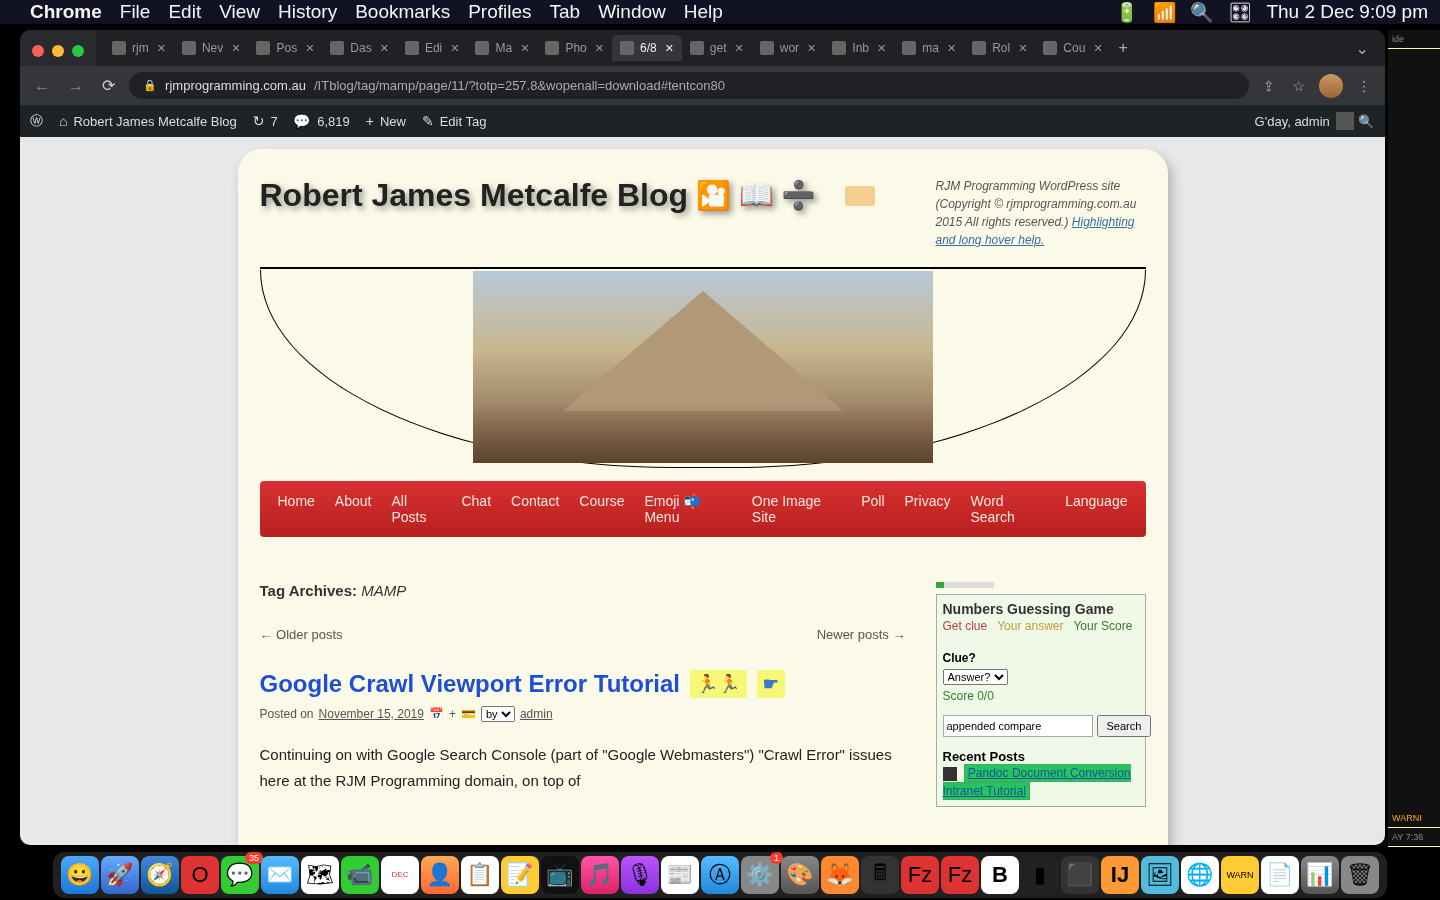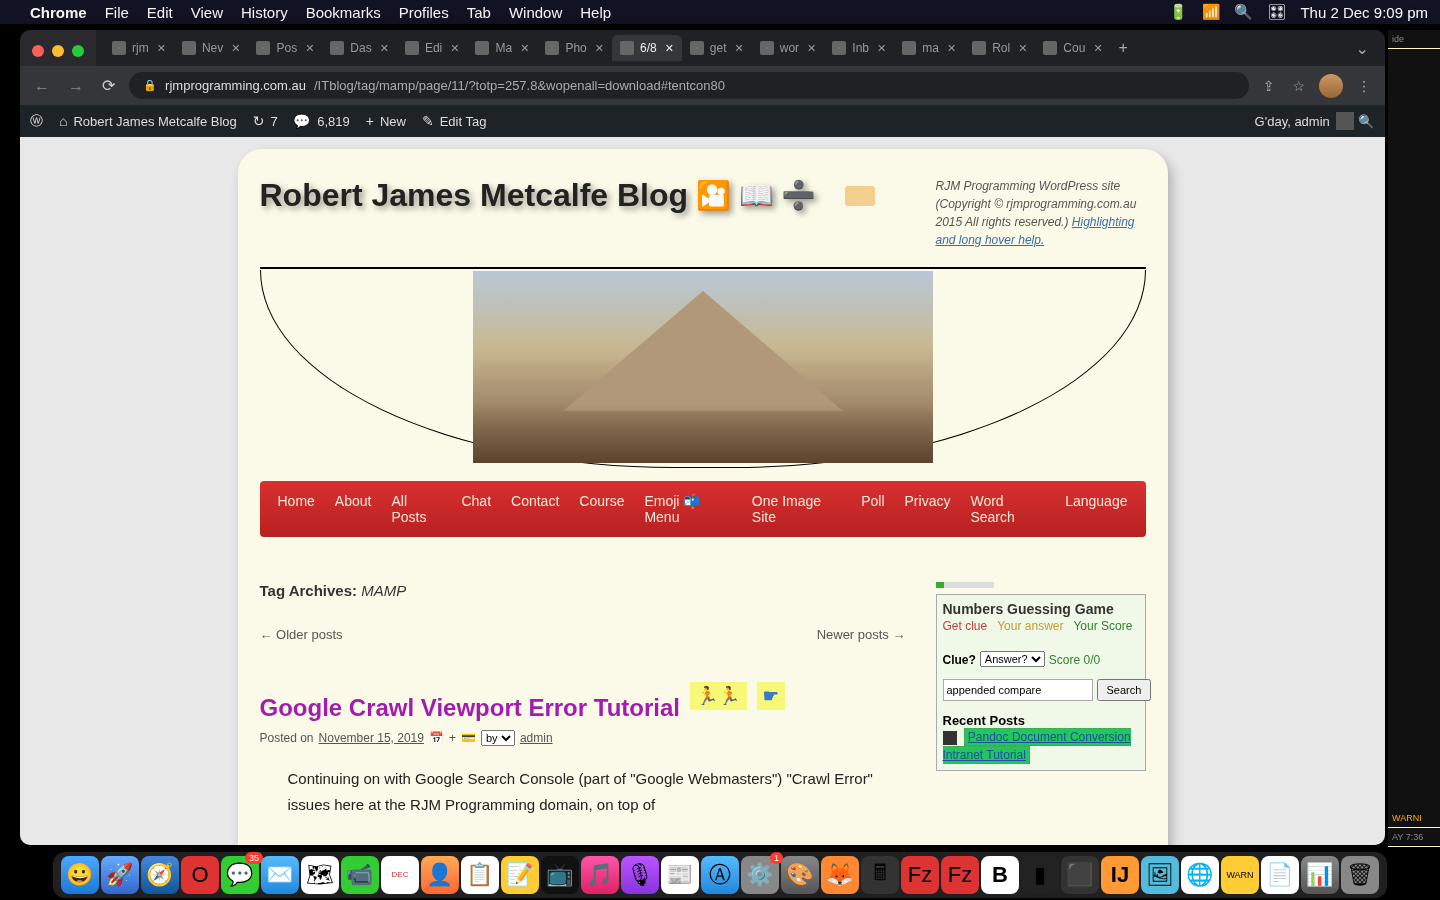--- a/index.html
+++ b/index.html
@@ -1,19 +1,19 @@
 <!DOCTYPE html>
 <html><head>
 <meta charset="utf-8">
 <style>
 * { margin: 0; padding: 0; box-sizing: border-box; }
 body { font-family: -apple-system, BlinkMacSystemFont, "Segoe UI", Arial, sans-serif; background: #000; width: 1440px; height: 900px; overflow: hidden; position: relative; }
 
 
-.menubar { height: 24px; background: rgba(20,20,40,0.95); color: #fff; display: flex; align-items: center; padding: 0 12px; font-size: 15px; justify-content: space-between; }
+.menubar { height: 24px; background: rgba(20,20,40,0.95); color: #fff; display: flex; align-items: center; padding: 0 12px; font-size: 19px; justify-content: space-between; }
 .menubar-left { display: flex; gap: 18px; align-items: center; }
 .menubar-right { display: flex; gap: 14px; align-items: center; }
 .apple-logo { font-size: 14px; }
 .menubar-item { cursor: default; }
 .menubar-item.bold { font-weight: 600; }
 
 
 .chrome-window { position: absolute; top: 30px; left: 20px; right: 55px; bottom: 55px; background: #2a2a2e; border-radius: 10px; overflow: hidden; box-shadow: 0 10px 40px rgba(0,0,0,0.5); display: flex; flex-direction: column; }
 .window-controls { display: flex; gap: 8px; padding: 10px 12px 4px; align-items: center; }
 .traffic { width: 12px; height: 12px; border-radius: 50%; }
@@ -69,30 +69,30 @@
 .main-col { flex: 1; }
 .tag-archives { font-size: 15px; color: #333; margin-bottom: 28px; }
 .tag-archives .tag-label { font-weight: bold; }
 .tag-archives .tag-val { font-style: italic; }
 .post-nav { display: flex; justify-content: space-between; font-size: 13px; color: #555; margin-bottom: 28px; }
 .post-title { font-size: 24px; color: #3b7bc4; font-weight: 600; display: flex; align-items: center; gap: 10px; }
 .post-badge { background: #f8f878; padding: 3px 6px; font-size: 18px; }
 .post-meta { font-size: 12px; color: #555; margin-top: 8px; display: flex; align-items: center; gap: 5px; flex-wrap: wrap; }
 .post-meta a { color: #555; text-decoration: underline; }
 .post-meta select { font-size: 11px; }
-.post-body { margin-top: 20px; font-size: 15px; line-height: 1.7; color: #222; margin-left: 28px; }
+.post-body { margin-top: 20px; font-size: 15px; line-height: 1.7; color: #222; }
 
 .sidebar-col { width: 210px; font-size: 12px; }
 .game-box { border: 1px solid #aaa; background: #f0f8e8; padding: 6px; }
 .game-title { font-weight: bold; font-size: 14px; color: #333; }
 .game-row { display: flex; gap: 10px; margin-top: 2px; }
 .game-get { color: #c04040; }
 .game-your { color: #c0a030; }
 .game-score { color: #308030; }
-.clue-row { margin-top: 18px; display: flex; align-items: flex-end; gap: 4px; }
+.clue-row { margin-top: 18px; display: flex; align-items: flex-start; gap: 4px; flex-direction: column; }
 .clue-row select { font-size: 11px; }
 .score-text { color: #308030; }
 .search-row { margin-top: 12px; display: flex; gap: 4px; }
 .search-row input { flex: 1; font-size: 11px; padding: 3px; border: 1px solid #aaa; }
 .search-row button { font-size: 11px; padding: 3px 8px; }
 .recent-posts { margin-top: 12px; }
 .recent-title { font-weight: bold; font-size: 13px; }
 .recent-item { background: #22c55e; display: inline; padding: 1px 3px; color: #2050a0; text-decoration: underline; border: 1px dashed #50a050; line-height: 1.5; }
 .recent-bullet { width: 14px; height: 14px; background: #333; display: inline-block; vertical-align: middle; margin-right: 4px; }
 .progress-bar { width: 58px; height: 6px; background: #ddd; margin-bottom: 6px; position: relative; }
@@ -309,21 +309,21 @@
       <div class="content-row">
         <div class="main-col">
           <div class="tag-archives">
             <span class="tag-label">Tag Archives: </span><span class="tag-val">MAMP</span>
           </div>
           <div class="post-nav">
             <span>← Older posts</span>
             <span>Newer posts →</span>
           </div>
           <div class="post-title">
-            <a href="#" style="color:#a21caf; text-decoration:none;margin-top:24px;">Google Crawl Viewport Error Tutorial</a>
+            <a href="#" style="color:#1d4ed8; text-decoration:none;">Google Crawl Viewport Error Tutorial</a>
             <span class="post-badge">🏃🏃</span>
             <span class="post-badge">☛</span>
           </div>
           <div class="post-meta">
             <span>Posted on </span>
             <a href="#">November 15, 2019</a>
             <span>📅</span>
             <span>+</span>
             <span>💳</span>
             <select><option>by</option></select>

